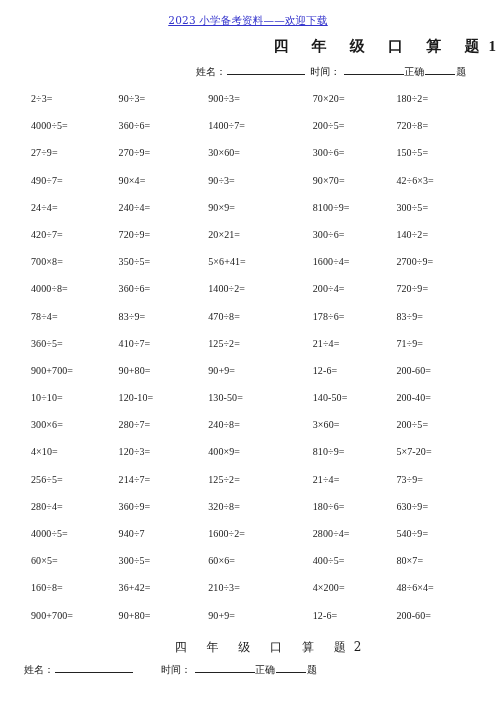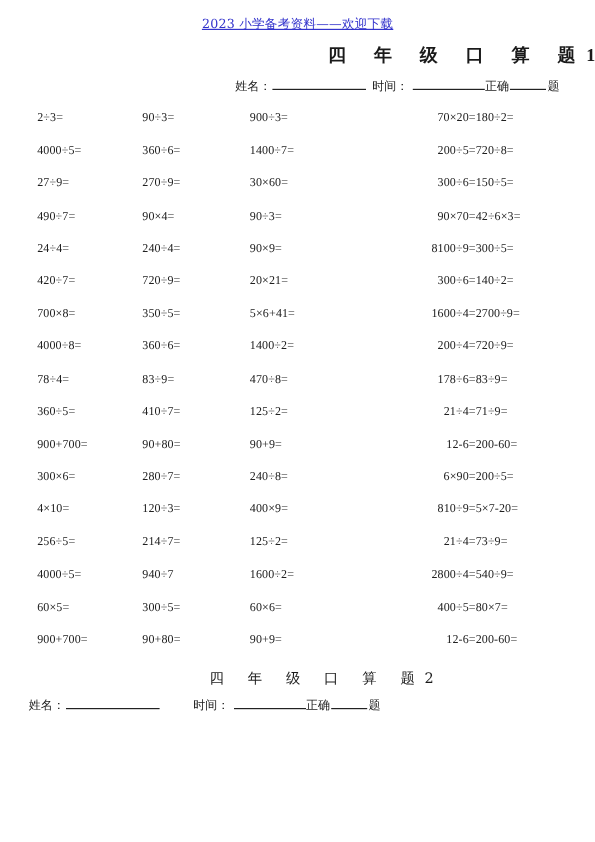--- a/index.html
+++ b/index.html
@@ -87,21 +87,21 @@
   .cell {
     font-size: 10px;
     font-family: "Liberation Serif", "DejaVu Serif", serif;
     color: #202020;
     white-space: nowrap;
     letter-spacing: 0.1px;
   }
   .c0 { width: 88px; }
   .c1 { width: 90px; }
   .c2 { width: 105px; }
-  .c3 { width: 84px; text-align: right; }
+  .c3 { width: 84px; text-align: left; }
   .c4 { width: 90px; }
 
   
   .footer-title {
     text-align: center;
     font-size: 12px;
     letter-spacing: 8px;
     margin-top: 2px;
     font-family: "DejaVu Serif", "Liberation Serif", serif;
     white-space: nowrap;
@@ -219,62 +219,83 @@
     </div>
 
     <div class="prow">
       <span class="cell c0">900+700=</span>
       <span class="cell c1">90+80=</span>
       <span class="cell c2">90+9=</span>
       <span class="cell c3">12-6=</span>
       <span class="cell c4">200-60=</span>
     </div>
 
+    <div class="prow">
+      <span class="cell c0">10÷10=</span>
+      <span class="cell c1">120-10=</span>
+      <span class="cell c2">130-50=</span>
+      <span class="cell c3">140-50=</span>
+      <span class="cell c4">200-40=</span>
+    </div>
 
     <div class="prow">
       <span class="cell c0">300×6=</span>
       <span class="cell c1">280÷7=</span>
       <span class="cell c2">240÷8=</span>
-      <span class="cell c3">6×90=</span>
+      <span class="cell c3">3×60=</span>
       <span class="cell c4">200÷5=</span>
     </div>
 
     <div class="prow">
       <span class="cell c0">4×10=</span>
       <span class="cell c1">120÷3=</span>
       <span class="cell c2">400×9=</span>
       <span class="cell c3">810÷9=</span>
       <span class="cell c4">5×7-20=</span>
     </div>
 
     <div class="prow">
       <span class="cell c0">256÷5=</span>
       <span class="cell c1">214÷7=</span>
       <span class="cell c2">125÷2=</span>
       <span class="cell c3">21÷4=</span>
       <span class="cell c4">73÷9=</span>
     </div>
 
+    <div class="prow">
+      <span class="cell c0">280÷4=</span>
+      <span class="cell c1">360÷9=</span>
+      <span class="cell c2">320÷8=</span>
+      <span class="cell c3">180÷6=</span>
+      <span class="cell c4">630÷9=</span>
+    </div>
 
     <div class="prow">
       <span class="cell c0">4000÷5=</span>
       <span class="cell c1">940÷7</span>
       <span class="cell c2">1600÷2=</span>
       <span class="cell c3">2800÷4=</span>
       <span class="cell c4">540÷9=</span>
     </div>
 
     <div class="prow">
       <span class="cell c0">60×5=</span>
       <span class="cell c1">300÷5=</span>
       <span class="cell c2">60×6=</span>
       <span class="cell c3">400÷5=</span>
       <span class="cell c4">80×7=</span>
     </div>
 
+    <div class="prow">
+      <span class="cell c0">160÷8=</span>
+      <span class="cell c1">36+42=</span>
+      <span class="cell c2">210÷3=</span>
+      <span class="cell c3">4×200=</span>
+      <span class="cell c4">48÷6×4=</span>
+    </div>
 
     <div class="prow">
       <span class="cell c0">900+700=</span>
       <span class="cell c1">90+80=</span>
       <span class="cell c2">90+9=</span>
       <span class="cell c3">12-6=</span>
       <span class="cell c4">200-60=</span>
     </div>
 
   </div>

